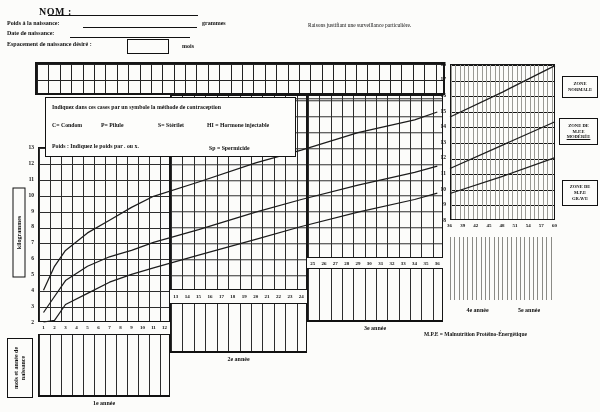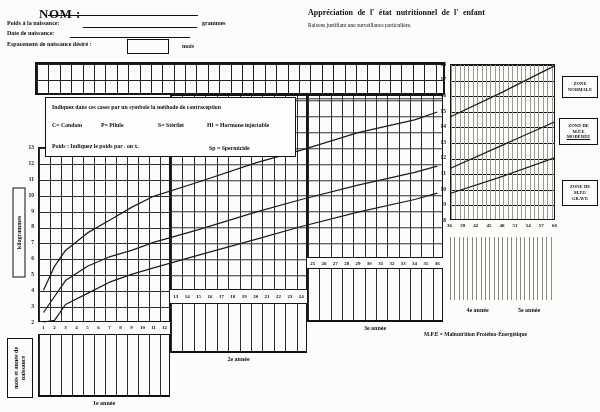--- a/index.html
+++ b/index.html
@@ -27,21 +27,21 @@
   
   .yticks{position:absolute;display:flex;flex-direction:column;}
   .yticks span{height:var(--rh);display:flex;align-items:center;justify-content:flex-end;
        font-size:5.5px;font-weight:bold;}
   .mrow{position:absolute;display:flex;}
   .mrow span{flex:1;text-align:center;font-size:5px;font-weight:bold;}
   .yearlabel{position:absolute;text-align:center;font-size:6px;font-weight:bold;}
   
   .fieldline{position:absolute;border-bottom:1px solid #111;}
   .lbl{position:absolute;font-size:6px;font-weight:bold;white-space:nowrap;}
-  .nom{font-size:13px;letter-spacing:.5px;padding-left:12px;}
+  .nom{font-size:10px;letter-spacing:.5px;padding-left:12px;}
   .title{position:absolute;font-size:8px;font-weight:bold;word-spacing:2.5px;white-space:nowrap;}
   .subtitle{position:absolute;font-size:5.5px;white-space:nowrap;}
   .espbox{position:absolute;border:1.5px solid #111;background:#fcfcfa;}
   
   .instr{position:absolute;left:45px;top:97px;width:251px;height:60px;background:#fdfdfb;
        border:1.3px solid #111;z-index:6;box-sizing:border-box;font-weight:bold;}
   .instr .l1{position:absolute;left:6px;top:6px;font-size:5.8px;white-space:nowrap;}
   .codes span{position:absolute;top:24px;font-size:5.8px;white-space:nowrap;}
   .codes span:nth-child(1){left:6px;}
   .codes span:nth-child(2){left:55px;}
@@ -73,21 +73,20 @@
   <div class="fieldline" style="left:83px;top:27px;width:114px;"></div>
   <span class="lbl" style="left:202px;top:20px;">grammes</span>
 
   <span class="lbl" style="left:7px;top:30px;">Date de naissance:</span>
   <div class="fieldline" style="left:70px;top:37px;width:120px;"></div>
 
   <span class="lbl" style="left:7px;top:41px;">Espacement de naissance désiré :</span>
   <div class="espbox" style="left:127px;top:39px;width:40px;height:13px;"></div>
   <span class="lbl" style="left:182px;top:43px;">mois</span>
 
-  <span class="title" style="left:308px;top:8px;">Appréciation de l' état nutritionnel de l' enfant</span>
   <span class="subtitle" style="left:308px;top:22px;">Raisons justifiant une surveillance particulière.</span>
 
   <div class="grid strip" style="left:35px;top:62px;width:410px;height:33px;border-width:2px;"></div>
 
   <div class="grid gAB" style="left:170px;top:95px;width:137px;height:195px;--cw:11.42px;--rh:15.91px;--hoff:4.27px;"></div>
   <div class="grid gAB" style="left:307px;top:95px;width:136px;height:163px;--cw:11.33px;--rh:15.91px;--hoff:4.27px;"></div>
   <div class="grid gAB" style="left:38px;top:147px;width:132px;height:175px;--cw:11px;--rh:15.91px;"></div>
 
   <div class="yticks" style="left:20px;top:139px;width:14px;--rh:15.91px;">
       <span>13</span>

